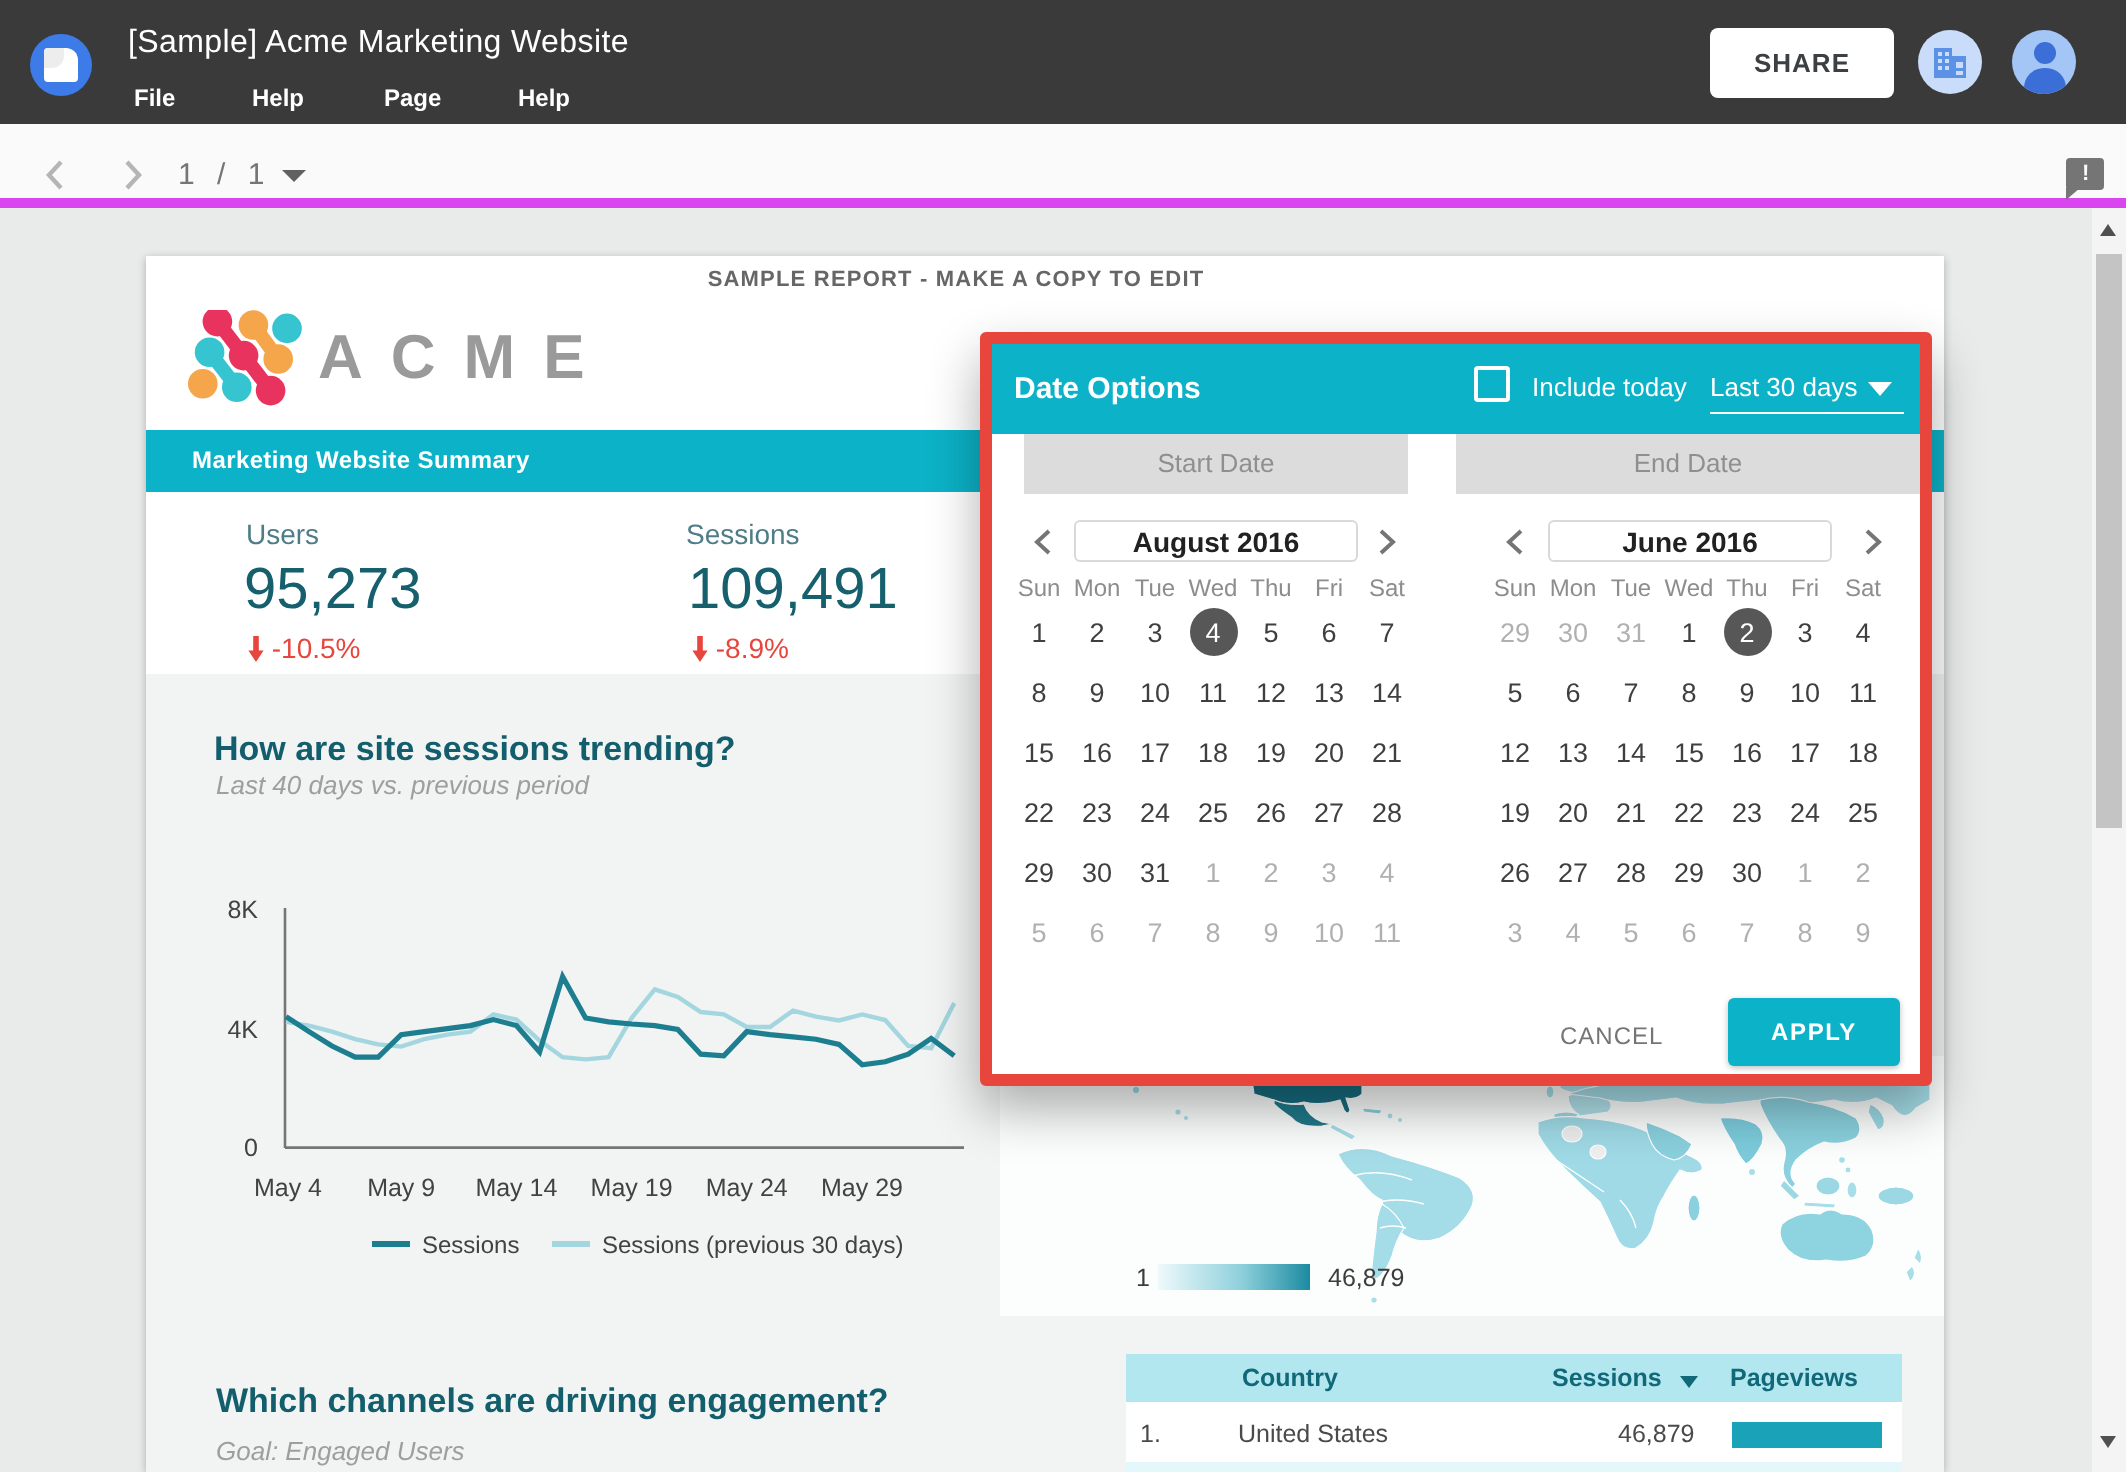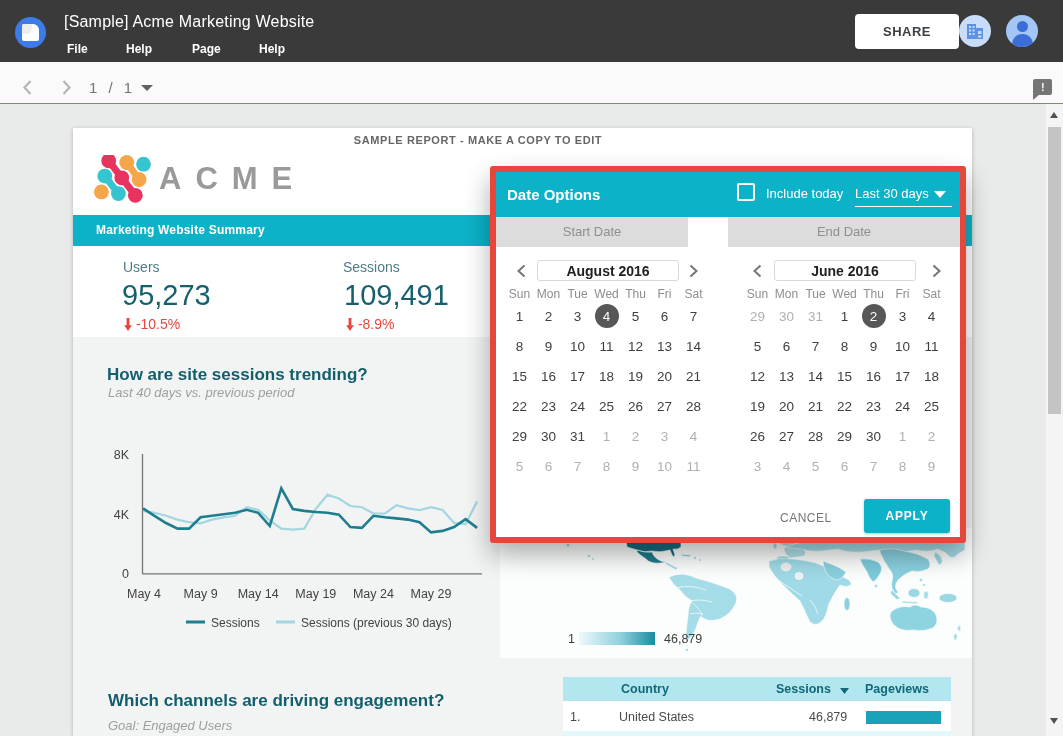--- a/index.html
+++ b/index.html
@@ -7,29 +7,29 @@
   body { font-family:"Liberation Sans", sans-serif; position:relative; background:#e9eaea; }
   .abs { position:absolute; }
 
   
   #topbar { position:absolute; left:0; top:0; width:1063px; height:62px; background:#3a3a3a; z-index:30; }
   #logo { position:absolute; left:15px; top:17px; width:31px; height:31px; border-radius:50%; background:#3d7be8; }
   #logo .page { position:absolute; left:7px; top:7px; width:17px; height:17px; background:#fff; border-radius:2px 6px 2px 2px; }
   #logo .page:after { content:""; position:absolute; left:0; top:0; width:10px; height:10px; background:#ededed; border-radius:2px 0 6px 0; }
   #doctitle { position:absolute; left:64px; top:13px; color:#fff; font-size:16px; font-weight:400; letter-spacing:.2px; }
   .menu { position:absolute; top:42px; color:#fff; font-size:12px; font-weight:700; }
-  #share { position:absolute; left:855px; top:14px; width:104px; height:35px; background:#fff; border-radius:4px; color:#3c4043; font-size:13px; font-weight:700; letter-spacing:.5px; text-align:center; line-height:35px; }
+  #share { position:absolute; left:855px; top:14px; width:92px; height:35px; background:#fff; border-radius:4px; color:#3c4043; font-size:13px; font-weight:700; letter-spacing:.5px; text-align:center; line-height:35px; }
   .circbtn { position:absolute; top:15px; width:32px; height:32px; border-radius:50%; }
   #orgbtn { left:959px; background:#c9dcfa; }
   #avatar { left:1006px; background:#a4c6f7; overflow:hidden; }
   #avatar .head { position:absolute; left:11px; top:6px; width:11px; height:11px; border-radius:50%; background:#3b6fd7; }
   #avatar .body { position:absolute; left:6px; top:19px; width:21px; height:16px; border-radius:10px 10px 0 0; background:#3b6fd7; }
 
   
-  #toolbar { position:absolute; left:0; top:62px; width:1063px; height:42px; background:#fafafa; border-bottom:1px solid #d946ef; z-index:25; }
+  #toolbar { position:absolute; left:0; top:62px; width:1063px; height:42px; background:#fafafa; border-bottom:5px solid #d946ef; z-index:25; }
   .nav-chev { position:absolute; top:11px; width:28px; height:28px; }
   #pagenum { position:absolute; left:89px; top:17px; font-size:15px; color:#757575; letter-spacing:3.5px; }
   #pagecaret { position:absolute; left:141px; top:23px; width:0; height:0; border-left:6px solid transparent; border-right:6px solid transparent; border-top:6px solid #616161; }
   #feedback { position:absolute; left:1033px; top:17px; width:19px; height:16px; background:#757575; border-radius:2px; }
   #feedback:after { content:""; position:absolute; left:0px; bottom:-5px; border-left:7px solid #757575; border-top:0px solid transparent; border-bottom:6px solid transparent; }
   #feedback .ex { position:absolute; left:8px; top:2px; color:#fafafa; font-size:11px; font-weight:700; }
 
   
   #page { position:absolute; left:73px; top:128px; width:899px; height:608px; background:#f2f3f3; box-shadow:0 1px 4px rgba(0,0,0,.25); }
   #banner { position:absolute; left:0; top:6px; width:810px; text-align:center; font-size:11px; font-weight:700; color:#666; letter-spacing:.6px; z-index:3; }
@@ -46,21 +46,21 @@
 
   
   #dialog { position:absolute; left:490px; top:166px; width:476px; height:377px; background:#fff; border:6px solid #e8463c; border-radius:3px; box-shadow:0 12px 26px rgba(0,0,0,.32); z-index:20; }
   #dlg-head { position:absolute; left:0; top:0; width:464px; height:45px; background:#0cb2c7; }
   #dlg-title { position:absolute; left:11px; top:14px; color:#fff; font-size:15px; font-weight:700; }
   #dlg-check { position:absolute; left:241px; top:11px; width:18px; height:18px; border:2px solid #fff; border-radius:2px; }
   #dlg-inctoday { position:absolute; left:270px; top:14px; color:#fff; font-size:13px; }
   #dlg-range { position:absolute; left:359px; top:14px; width:97px; color:#fff; font-size:13px; border-bottom:1px solid #fff; height:21px; }
   #dlg-rangecaret { position:absolute; left:79px; top:5px; width:0; height:0; border-left:6px solid transparent; border-right:6px solid transparent; border-top:7px solid #fff; }
   .tab { position:absolute; top:45px; height:30px; background:#dcdcdc; color:#8f8f8f; font-size:13px; text-align:center; line-height:30px; }
-  #tab-l { left:0; width:192px; }
+  #tab-l { left:16px; width:192px; }
   #tab-r { left:232px; width:232px; }
   .monthbox { position:absolute; top:88px; width:142px; height:21px; border:1px solid #d9d9d9; border-radius:3px; background:#fff; text-align:center; font-size:14px; font-weight:700; color:#212121; line-height:20px; }
   .cal { position:absolute; top:0; left:0; }
   .cal td { width:29px; height:30px; text-align:center; vertical-align:middle; font-size:13.5px; color:#3f3f3f; padding:0; }
   .cal .wd { font-size:12px; color:#8d8d8d; height:15px; }
   .cal .o { color:#b0b0b0; }
   .cal .sel { position:relative; color:#fff; }
   .cal .sel span { position:relative; z-index:2; }
   .cal .sel:before { content:""; position:absolute; left:50%; top:50%; margin:-12px 0 0 -12px; width:24px; height:24px; border-radius:50%; background:#575757; }
   .chev { position:absolute; width:14px; height:14px; }

